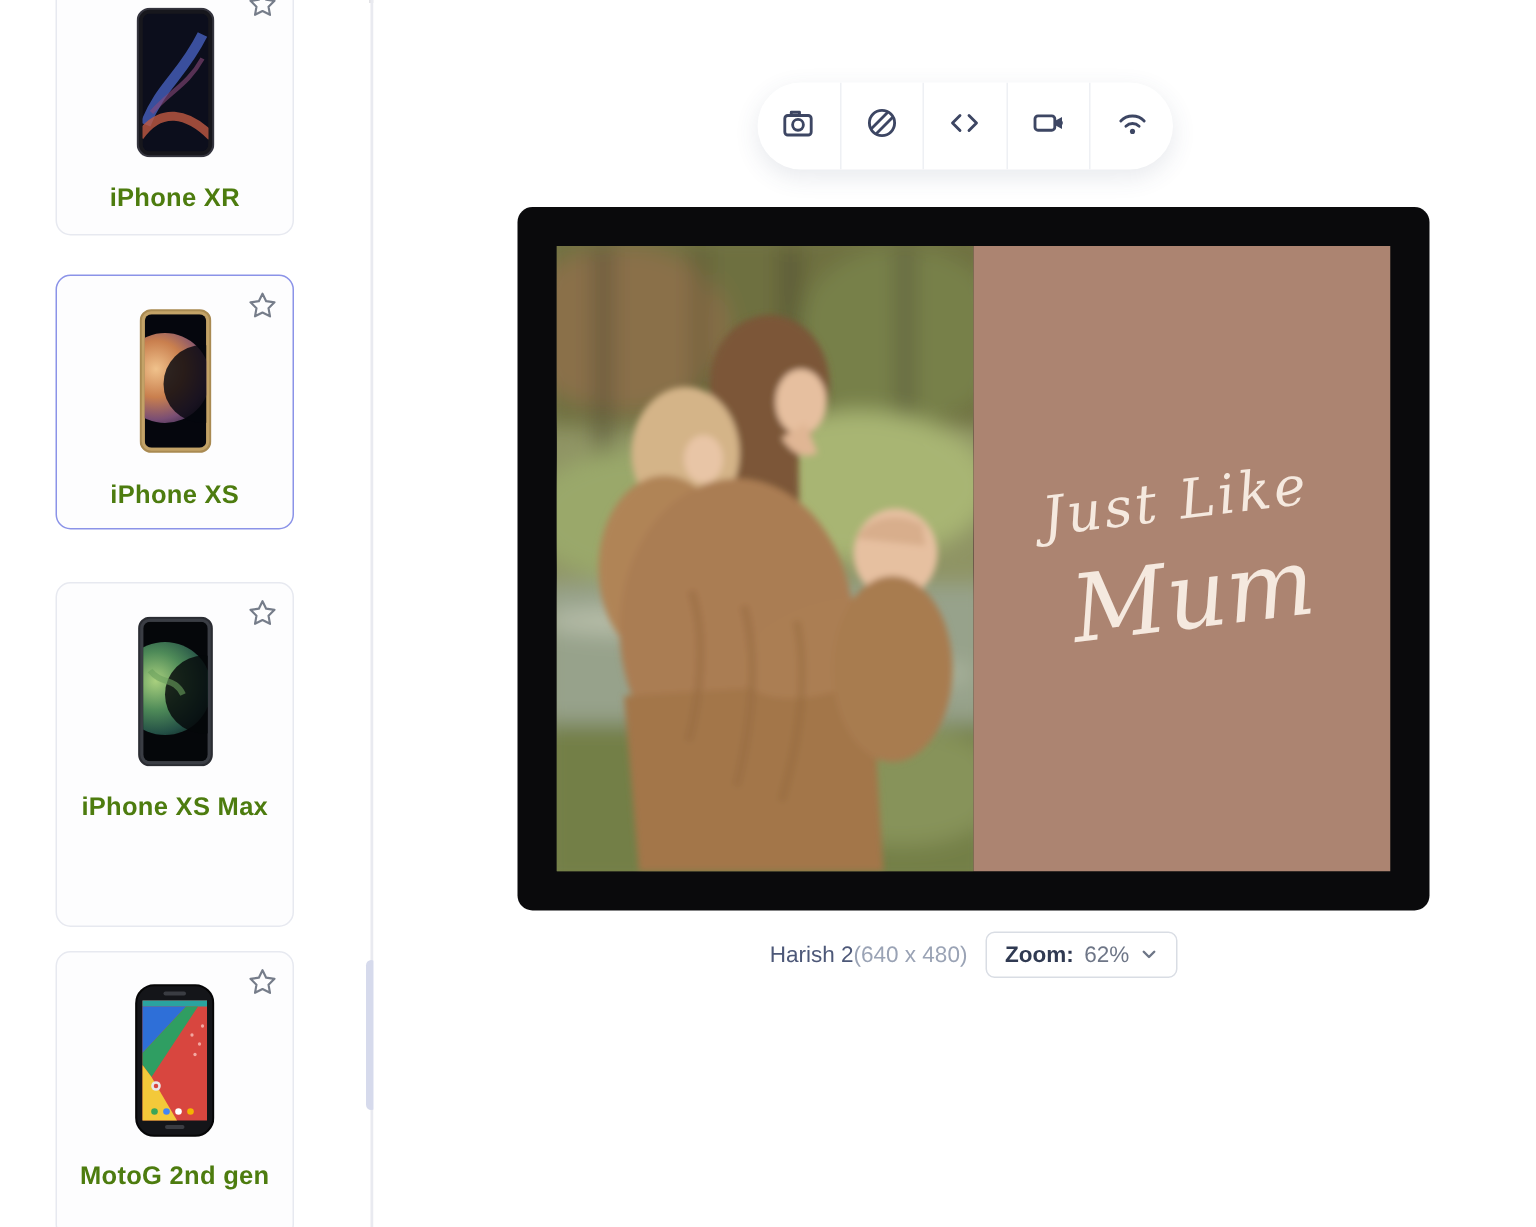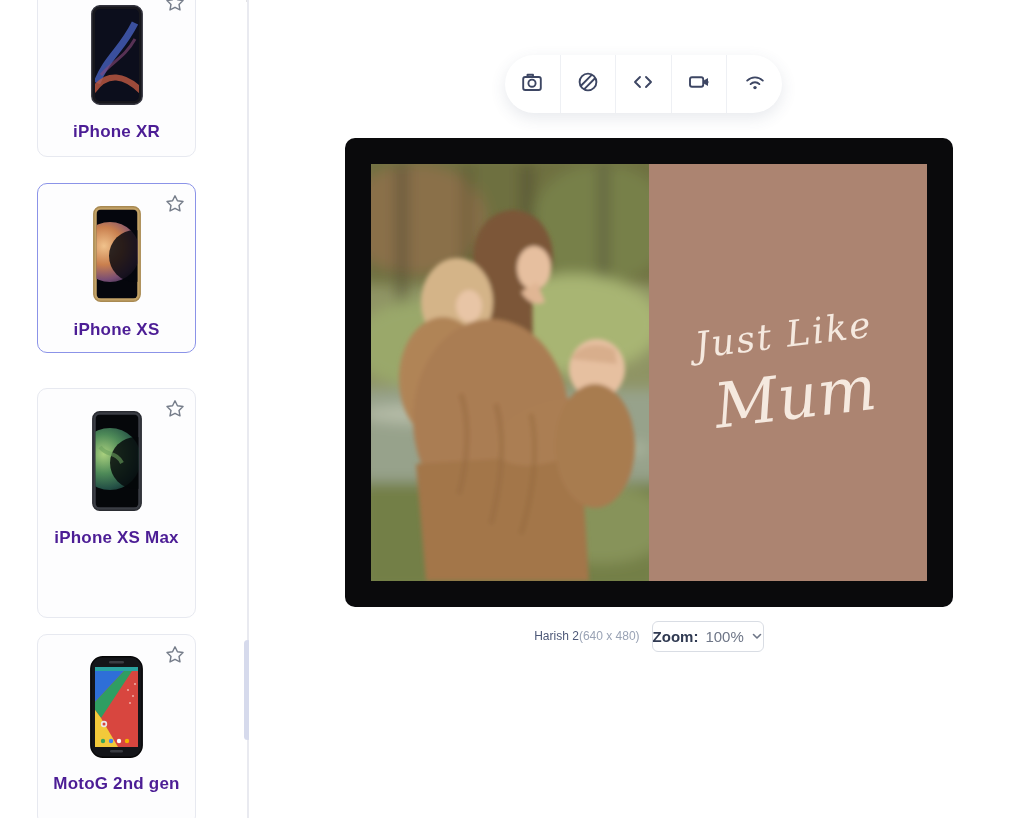--- a/index.html
+++ b/index.html
@@ -13,21 +13,21 @@
 
   
   .sidebar { position:absolute; left:0; top:0; width:246px; height:818px; background:#ffffff; }
   .device-card { position:absolute; left:37px; width:159px; background:#fdfdfe;
                  border:1.5px solid #e7e9f0; border-radius:10px;
                  display:flex; flex-direction:column; align-items:center;
                  padding:22px 10px 12px; cursor:pointer; }
   .device-card.selected { border-color:#8b93e8;align-items:center; }
   .card-star { position:absolute; top:10px; right:10px; width:20px; height:20px; cursor:pointer; }
   .phone-wrap { height:100px; display:flex; align-items:center; justify-content:center; }
-  .card-label { margin-top:16px; font-size:17px; font-weight:600; color:#4c1d95;
+  .card-label { margin-top:16px; font-size:17px; font-weight:600; color:#4d7c0f;
                 text-align:center; line-height:1.25; letter-spacing:.2px; }
   .card-1 { top:-18px;  height:175px; }
   .card-2 { top:183px;  height:170px; }
   .card-3 { top:388px;  height:230px; }
   .card-4 { top:634px;  height:192px; }
 
   
   .v-divider { position:absolute; left:247px; top:0; width:2px; height:818px; background:#e9eaf0; }
   .scroll-thumb { position:absolute; left:244px; top:640px; width:7px; height:100px;
                   background:#d6daec; border-radius:4px; cursor:grab; }
@@ -55,25 +55,25 @@
   .screen-panel { width:278px; height:417px; background:#ac8471;
                   display:flex; flex-direction:column; align-items:center; justify-content:center; }
   .script-text { color:#f5e9df; font-family:"DejaVu Serif", serif; font-style:italic;
                  transform:rotate(-7deg); text-align:center; line-height:1; }
   .script-line1 { font-size:36px; letter-spacing:2px; }
   .script-line2 { font-size:62px; margin-top:14px; margin-left:8px; }
 
   
   .below-row { position:absolute; left:96px; top:618px; width:608px; height:36px;
                display:flex; align-items:center; justify-content:center; gap:12px; }
-  .caption { font-size:12px; white-space:nowrap; }
+  .caption { font-size:15px; white-space:nowrap; }
   .cap-name { color:#4d5878; font-weight:500; }
   .cap-res { color:#9aa3b5; }
   .zoom-box { display:flex; align-items:center; gap:7px; background:#ffffff;
-              border:1px solid #d9dde4; border-radius:6px; padding:6px 0; cursor:pointer; }
+              border:1px solid #d9dde4; border-radius:6px; padding:6px 12px; cursor:pointer; }
   .zoom-label { font-size:15px; font-weight:700; color:#303a52; }
   .zoom-value { font-size:15px; color:#6e7687; }
   .zoom-chevron svg { width:12px; height:12px; display:block; }
 </style>
 </head>
 <body>
 
 <div id="stage">
 
   <div class="top-progress"></div>
@@ -309,21 +309,21 @@
         </div>
       </div>
     </div>
 
     <div class="below-row">
       <div class="caption">
         <span class="cap-name">Harish 2</span><span class="cap-res">(640 x 480)</span>
       </div>
       <div class="zoom-box">
         <span class="zoom-label">Zoom:</span>
-        <span class="zoom-value">100%</span>
+        <span class="zoom-value">62%</span>
         <span class="zoom-chevron">
           <svg viewBox="0 0 12 12">
               <path d="M2.5 4.5 L6 8 L9.5 4.5" fill="none" stroke="#6e7687" stroke-width="1.6" stroke-linecap="round" stroke-linejoin="round"></path>
             </svg>
         </span>
       </div>
     </div>
   </div>
 </div>
 

